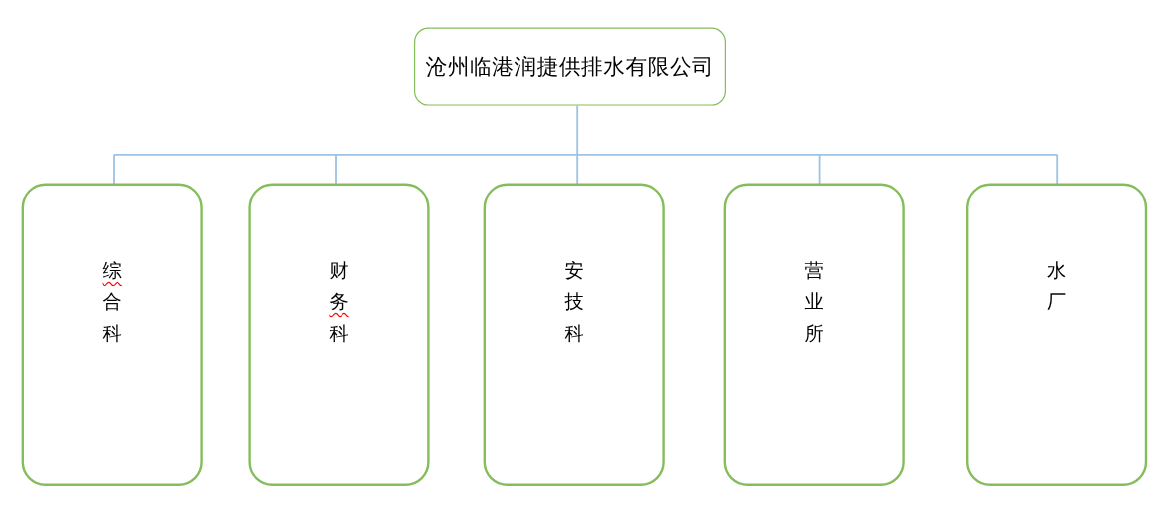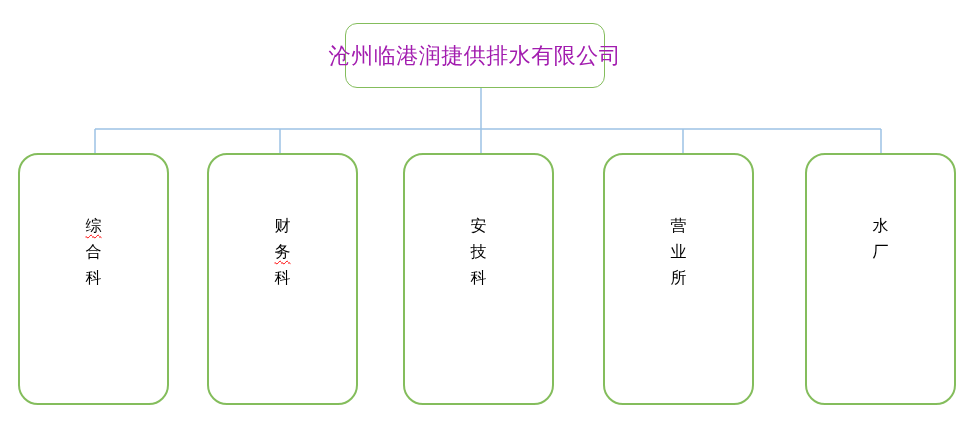--- a/index.html
+++ b/index.html
@@ -36,22 +36,22 @@
   .root-node {
     left: 345px; top: 23px;
     width: 260px; height: 65px;
     border-width: 1.5px;
     border-radius: 12px;
     display: flex;
     align-items: center;
     justify-content: center;
   }
   .root-label {
-    font-size: 22px;
-    color: #a21caf;
+    font-size: 18px;
+    color: #000000;
     white-space: nowrap;
     letter-spacing: 0.5px;
   }
 
   .child-node {
     top: 153px;
     width: 151px; height: 252px;
     border-radius: 20px;
   }
   .child-node.n1 { left: 18px;  }

